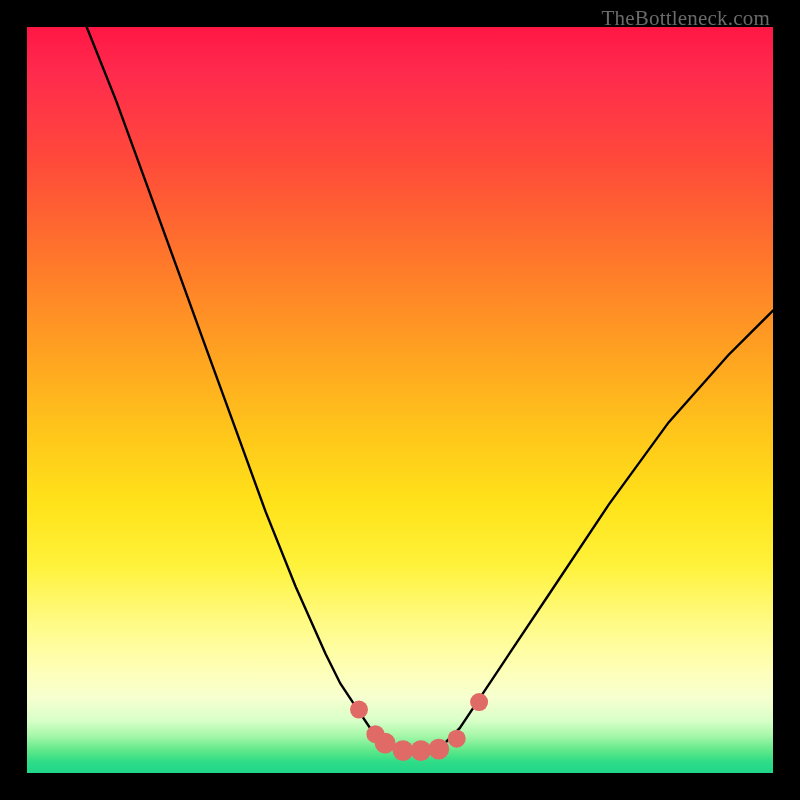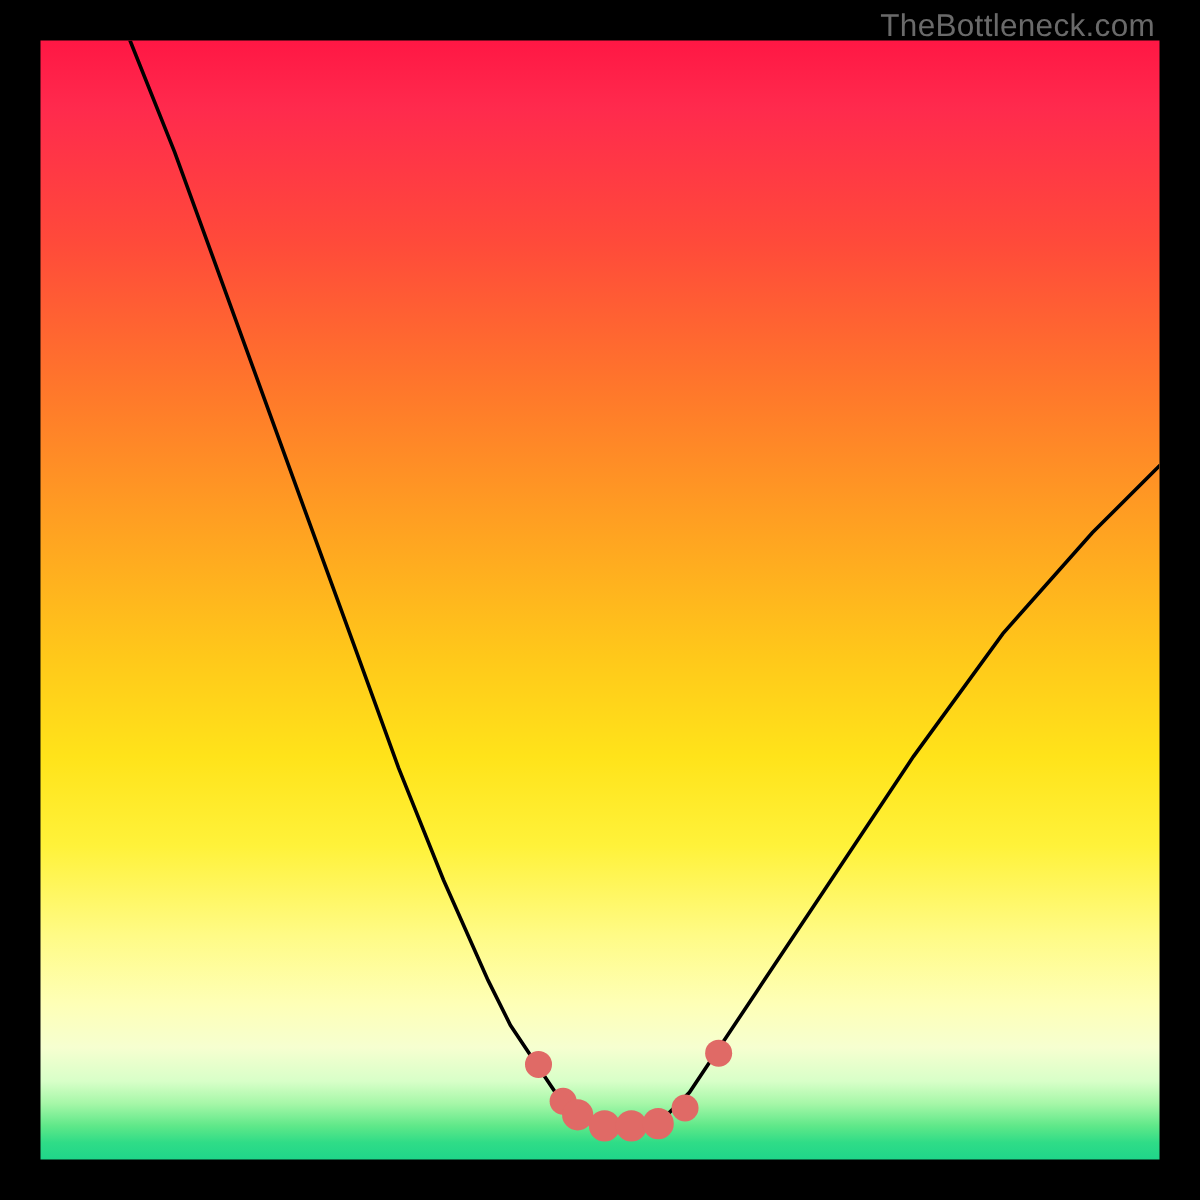--- a/index.html
+++ b/index.html
@@ -53,20 +53,21 @@
   }
   .watermark {
     position: absolute;
     top: 6px;
     right: 30px;
     color: #6a6a6a;
     font-size: 21px;
     font-weight: 400;
     letter-spacing: 0.2px;
     user-select: none;
+    font-family: Liberation Serif, serif;
   }
 </style>
 </head>
 <body>
 
 <div class="frame">
 
   <div class="plot">
     <svg class="curve" viewBox="0 0 746 746" preserveAspectRatio="none">
       <g>

